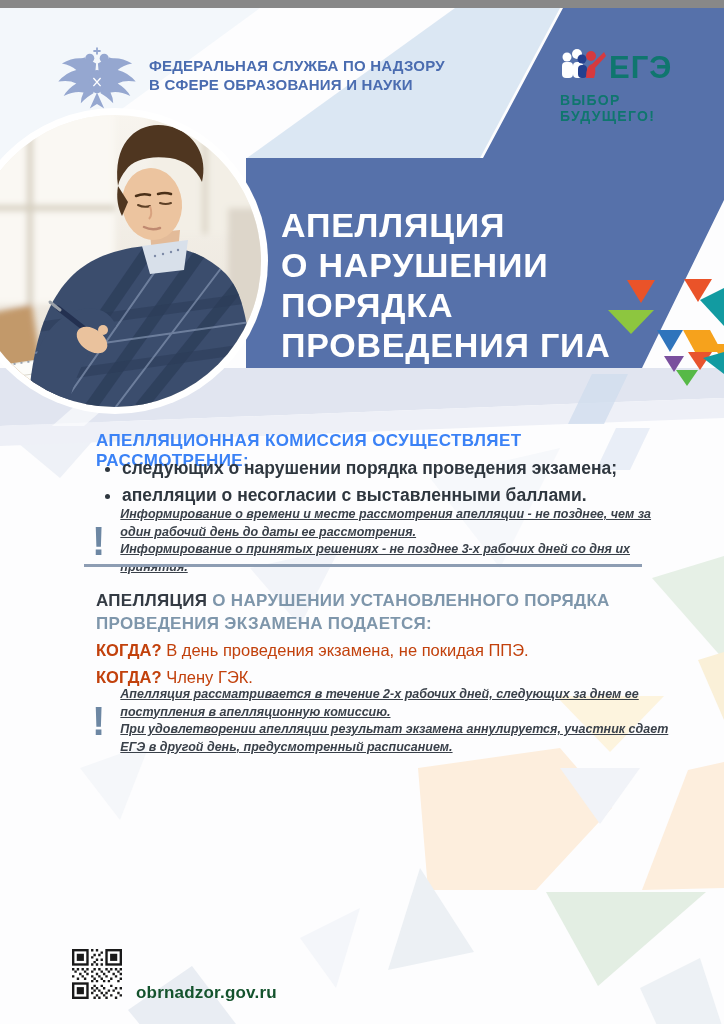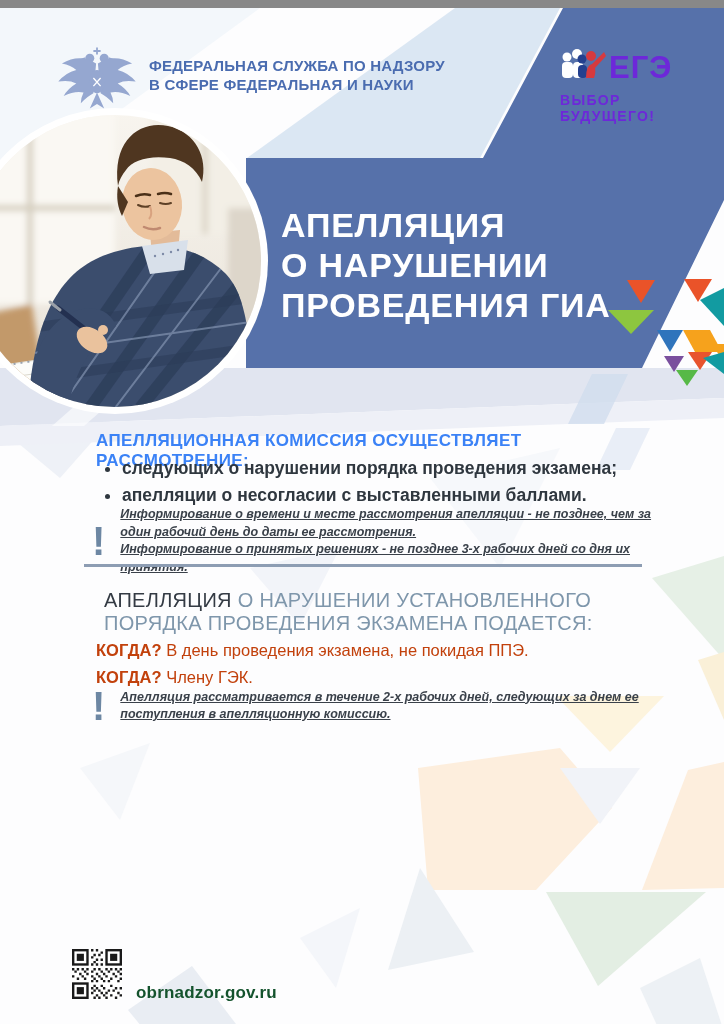--- a/index.html
+++ b/index.html
@@ -7,40 +7,40 @@
           font-family:"Liberation Sans",sans-serif;}
   .poster svg{display:block;}
   #bg-svg{position:absolute;top:0;left:0;z-index:0;}
   #hero-svg{position:absolute;top:0;left:0;z-index:1;}
   .abs{position:absolute;}
   
   .gov-header{top:34px;left:55px;z-index:3;display:flex;align-items:flex-start;}
   .org-name{margin-left:10px;padding-top:14px;font-size:15px;font-weight:bold;color:#4a6cb0;
             line-height:19px;letter-spacing:.2px;}
   
-  .ege-logo{top:40px;left:560px;z-index:3;color:#6d28d9;width:156px;}
+  .ege-logo{top:40px;left:560px;z-index:3;color:#0f766e;width:156px;}
   .ege-top{display:flex;align-items:center;}
   .ege-text{font-size:31px;font-weight:bold;letter-spacing:1px;margin-left:3px;line-height:34px;}
   .ege-slogan{font-size:14px;font-weight:bold;letter-spacing:1.3px;margin-top:4px;}
   
   .hero-title{top:197px;left:281px;z-index:3;color:#ffffff;font-size:34px;font-weight:bold;
               line-height:40px;letter-spacing:.8px;}
   
   .s1-heading{top:423px;left:96px;width:566px;z-index:2;font-size:17px;font-weight:bold;
               color:#3b82f6;letter-spacing:.4px;}
   .bullet-list{top:447px;left:100px;width:560px;z-index:2;margin:0;padding:0 0 0 22px;
                font-size:17.5px;font-weight:bold;color:#2f373f;}
   .bullet-list li{line-height:26.5px;}
   .note{z-index:2;display:flex;gap:15px;align-items:center;}
   .note1{top:498px;left:92px;width:578px;}
   .note2{top:678px;left:92px;width:585px;}
   .note-excl{font-size:40px;font-weight:bold;color:#6d87a3;line-height:40px;flex:0 0 auto;}
   .note-text p{margin:0;font-size:12.5px;font-style:italic;font-weight:bold;color:#3a414a;line-height:17.5px;text-decoration:underline;}
   .divider{top:556px;left:84px;width:558px;height:3px;background:#8d9db3;z-index:2;}
-  .s2-heading{top:581px;left:104px;width:556px;z-index:2;font-size:20px;font-weight:normal;
+  .s2-heading{top:581px;left:96px;width:556px;z-index:2;font-size:17px;font-weight:bold;
               line-height:23px;letter-spacing:.3px;color:#7e96ab;}
   .s2-heading .dark{color:#343b44;}
   .s2-items{top:630px;left:96px;width:560px;z-index:2;font-size:16.5px;color:#c2410c;}
   .s2-items .row{line-height:24px;margin-bottom:3px;}
   .s2-items .lbl{font-weight:bold;}
   
   .footer-qr{top:941px;left:72px;z-index:2;}
   .footer-url{top:975px;left:136px;z-index:2;font-size:17px;font-weight:bold;color:#14532d;letter-spacing:.2px;}
 </style>
 </head>
@@ -168,21 +168,21 @@
           <polygon points="58,17 64,19 58,21"></polygon>
         <path d="M44,24 Q26,12 6,24 Q16,26 22,31 Q10,34 2,44 Q14,42 22,46 Q12,52 8,60 Q20,54 30,56 Q27,62 27,68 Q35,60 41,57 Z"></path>
         <path d="M46,24 Q64,12 84,24 Q74,26 68,31 Q80,34 88,44 Q76,42 68,46 Q78,52 82,60 Q70,54 60,56 Q63,62 63,68 Q55,60 49,57 Z"></path>
         <ellipse cx="45" cy="44" rx="9" ry="13"></ellipse>
         <path d="M45,56 L37,74 L45,69 L53,74 Z"></path>
       </g>
       <path d="M41,40 l8,9 M49,40 l-8,9" stroke="#ffffff" stroke-width="1.5"></path>
     </svg>
     <div class="org-name">
       <div>ФЕДЕРАЛЬНАЯ СЛУЖБА ПО НАДЗОРУ</div>
-      <div>В СФЕРЕ ФЕДЕРАЛЬНАЯ И НАУКИ</div>
+      <div>В СФЕРЕ ОБРАЗОВАНИЯ И НАУКИ</div>
     </div>
   </div>
 
   <div class="abs ege-logo">
     <div class="ege-top">
       <svg width="46" height="40" viewBox="0 0 46 40">
         <circle cx="7" cy="9" r="4.5" fill="#ffffff"></circle>
         <rect x="2" y="14" width="11" height="16" rx="4" fill="#ffffff"></rect>
         <circle cx="17" cy="6" r="5" fill="#ffffff"></circle>
         <rect x="13" y="14" width="10" height="16" rx="4" fill="#ffffff"></rect>
@@ -192,20 +192,21 @@
         <path d="M26,30 Q26,17 32,16 L44,4 L46,8 L35,20 Q36,24 34,30 Z" fill="#d63a3f"></path>
       </svg>
       <div class="ege-text">ЕГЭ</div>
     </div>
     <div class="ege-slogan">ВЫБОР БУДУЩЕГО!</div>
   </div>
 
   <div class="abs hero-title">
     <div>АПЕЛЛЯЦИЯ</div>
     <div>О НАРУШЕНИИ</div>
+    <div>ПОРЯДКА</div>
     <div>ПРОВЕДЕНИЯ ГИА</div>
   </div>
 
   <div class="abs s1-heading">АПЕЛЛЯЦИОННАЯ КОМИССИЯ ОСУЩЕСТВЛЯЕТ РАССМОТРЕНИЕ:</div>
   <ul class="abs bullet-list">
     <li>следующих о нарушении порядка проведения экзамена;</li>
     <li>апелляции о несогласии с выставленными баллами.</li>
   </ul>
 
   <div class="abs note note1">
@@ -222,20 +223,21 @@
 
   <div class="abs s2-items">
     <div class="row"><span class="lbl">КОГДА?</span> <span>В день проведения экзамена, не покидая ППЭ.</span></div>
     <div class="row"><span class="lbl">КОГДА?</span> <span>Члену ГЭК.</span></div>
   </div>
 
   <div class="abs note note2">
     <div class="note-excl">!</div>
     <div class="note-text">
       <p>Апелляция рассматривается в течение 2-х рабочих дней, следующих за днем ее поступления в апелляционную комиссию.</p>
+      <p>При удовлетворении апелляции результат экзамена аннулируется, участник сдает ЕГЭ в другой день, предусмотренный расписанием.</p>
     </div>
   </div>
 
   <svg class="abs footer-qr" width="50" height="50" viewBox="0 0 21 21">
     <rect x="0" y="0" width="21" height="21" fill="#ffffff"></rect>
     <g fill="#1a1a1a">
       <rect x="0" y="0" width="7" height="7"></rect>
         <rect x="14" y="0" width="7" height="7"></rect>
         <rect x="0" y="14" width="7" height="7"></rect>
       <path d="M8 0h1v1h-1z M10 0h1v1h-1z M12 1h1v1h-1z M9 2h1v1h-1z M11 2h1v1h-1z M8 3h1v1h-1z M10 4h1v1h-1z M12 4h1v1h-1z M9 5h1v1h-1z M8 6h1v1h-1z M10 6h1v1h-1z M12 6h1v1h-1z M0 8h1v1h-1z M2 8h1v1h-1z M4 8h1v1h-1z M6 8h1v1h-1z M9 8h1v1h-1z M11 8h1v1h-1z M14 8h1v1h-1z M16 8h1v1h-1z M18 8h1v1h-1z M20 8h1v1h-1z M1 9h1v1h-1z M5 9h1v1h-1z M8 9h1v1h-1z M12 9h1v1h-1z M15 9h1v1h-1z M19 9h1v1h-1z M3 10h1v1h-1z M6 10h1v1h-1z M10 10h1v1h-1z M13 10h1v1h-1z M17 10h1v1h-1z M20 10h1v1h-1z M0 11h1v1h-1z M4 11h1v1h-1z M8 11h1v1h-1z M11 11h1v1h-1z M14 11h1v1h-1z M18 11h1v1h-1z M2 12h1v1h-1z M5 12h1v1h-1z M9 12h1v1h-1z M12 12h1v1h-1z M16 12h1v1h-1z M20 12h1v1h-1z M8 13h1v1h-1z M10 13h1v1h-1z M13 13h1v1h-1z M15 13h1v1h-1z M19 13h1v1h-1z M9 15h1v1h-1z M12 15h1v1h-1z M16 15h1v1h-1z M8 16h1v1h-1z M10 16h1v1h-1z M13 16h1v1h-1z M18 16h1v1h-1z M20 16h1v1h-1z M9 17h1v1h-1z M11 17h1v1h-1z M15 17h1v1h-1z M17 17h1v1h-1z M8 18h1v1h-1z M12 18h1v1h-1z M14 18h1v1h-1z M19 18h1v1h-1z M10 19h1v1h-1z M13 19h1v1h-1z M16 19h1v1h-1z M20 19h1v1h-1z M9 20h1v1h-1z M11 20h1v1h-1z M14 20h1v1h-1z M18 20h1v1h-1z"></path>

